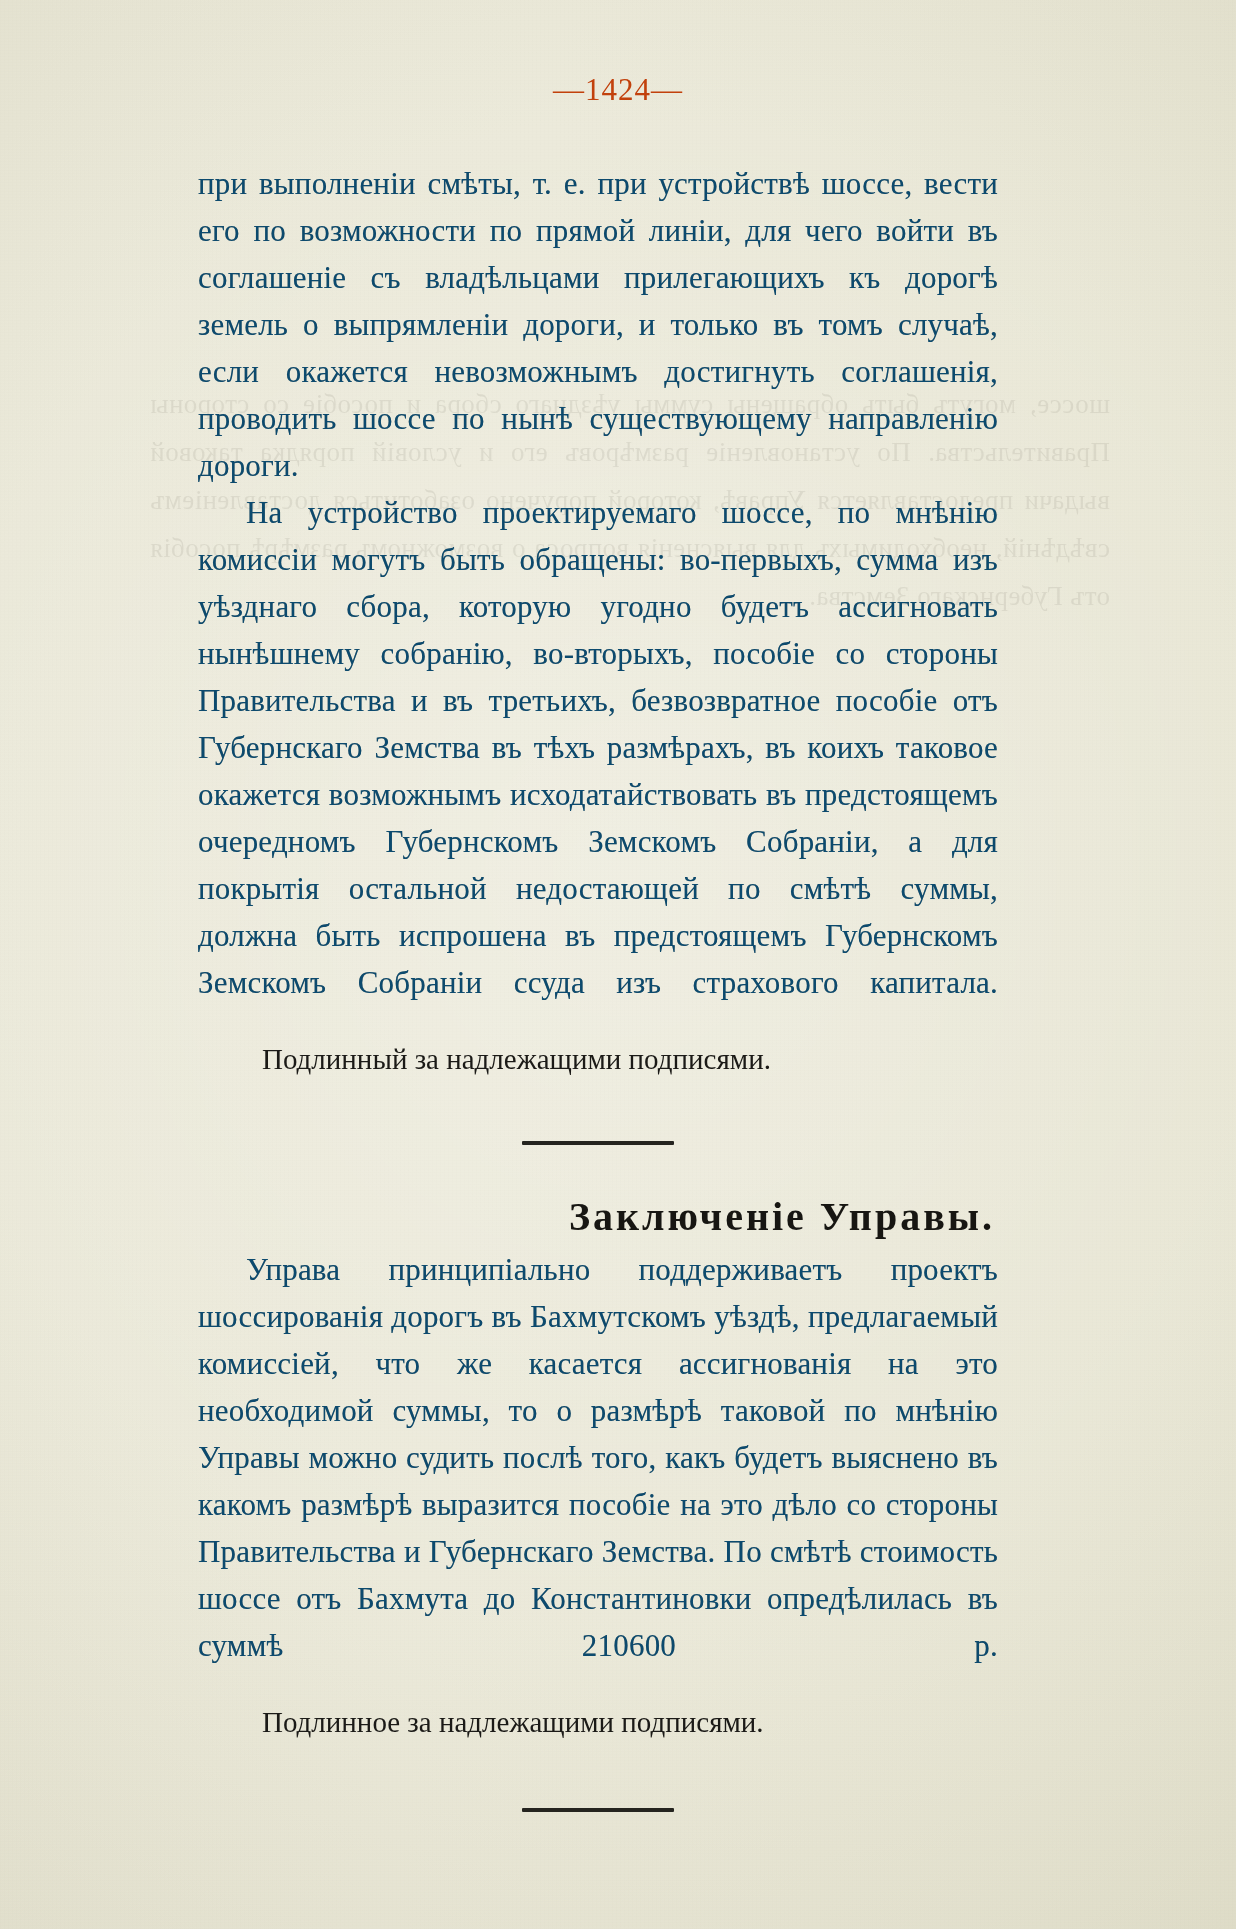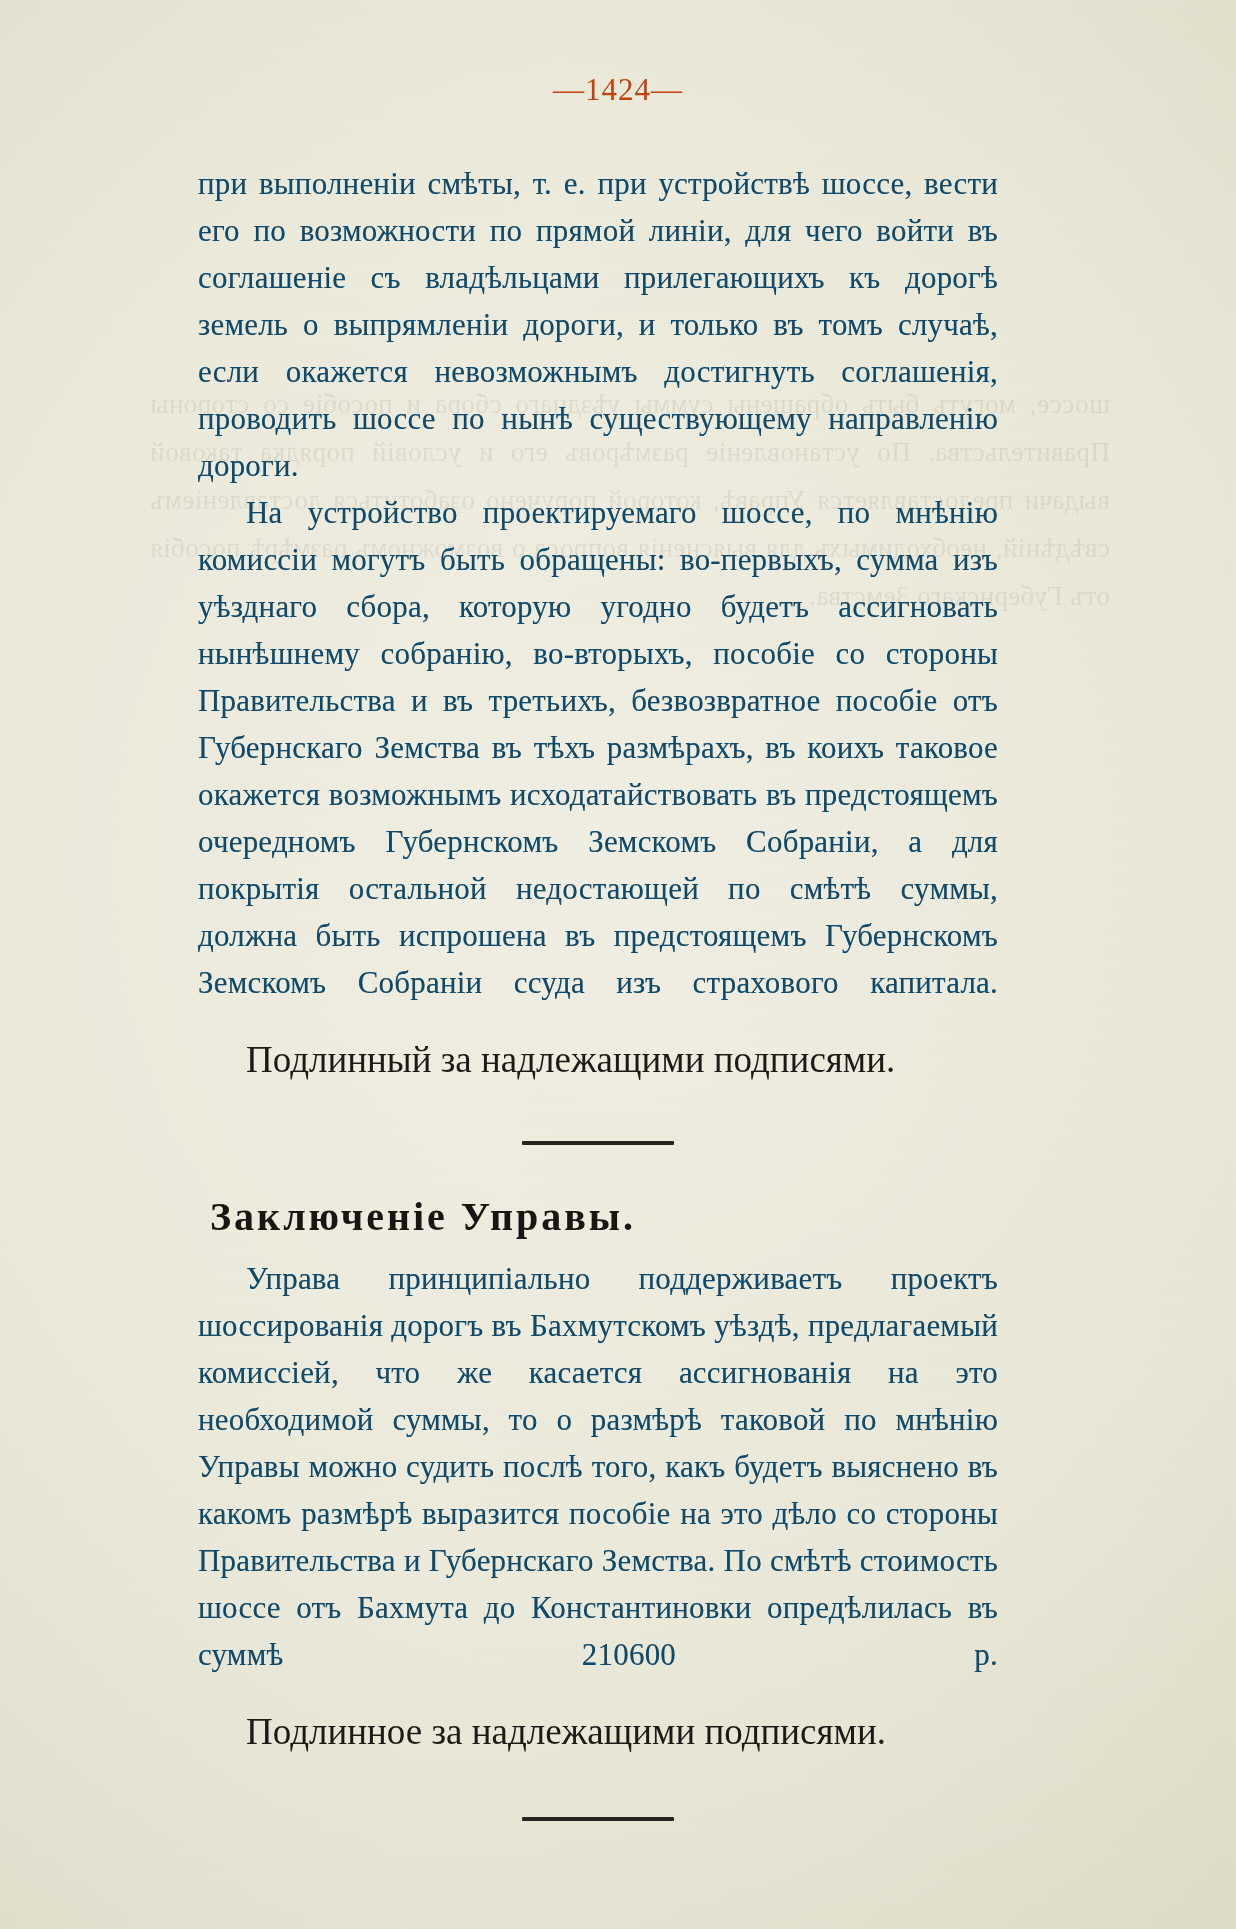--- a/index.html
+++ b/index.html
@@ -79,47 +79,47 @@
     text-align: justify;
     text-align-last: justify;
     letter-spacing: 0.2px;
     color: #0c4a6e;
     text-shadow: 0 0 0.6px rgba(40,38,30,0.35);
   }
   p.indent {
     text-indent: 48px;
   }
   .signature {
-    margin: 0;
+    margin: 16px;
     margin-top: 30px;
-    font-size: 37px;
+    font-size: 29px;
     line-height: 47px;
     text-indent: 48px;
     text-align: left;
     color: #1b1a17;
   }
   .rule-wrap {
     width: 800px;
     display: flex;
     justify-content: center;
   }
   .rule {
     width: 152px;
     height: 4px;
     background: #25241f;
     border-radius: 1px;
   }
   .rule-top { margin-top: 58px; }
   .rule-bottom { margin-top: 62px; }
   h2.section {
-    margin: 12px;
+    margin: 3px;
     margin-top: 46px;
     font-size: 40px;
     line-height: 52px;
-    text-align: left;
+    text-align: right;
     letter-spacing: 3px;
     font-weight: 700;
     color: #171612;
   }
   .after-heading {
     margin-top: 44px;
   }
 </style>
 </head>
 <body>

